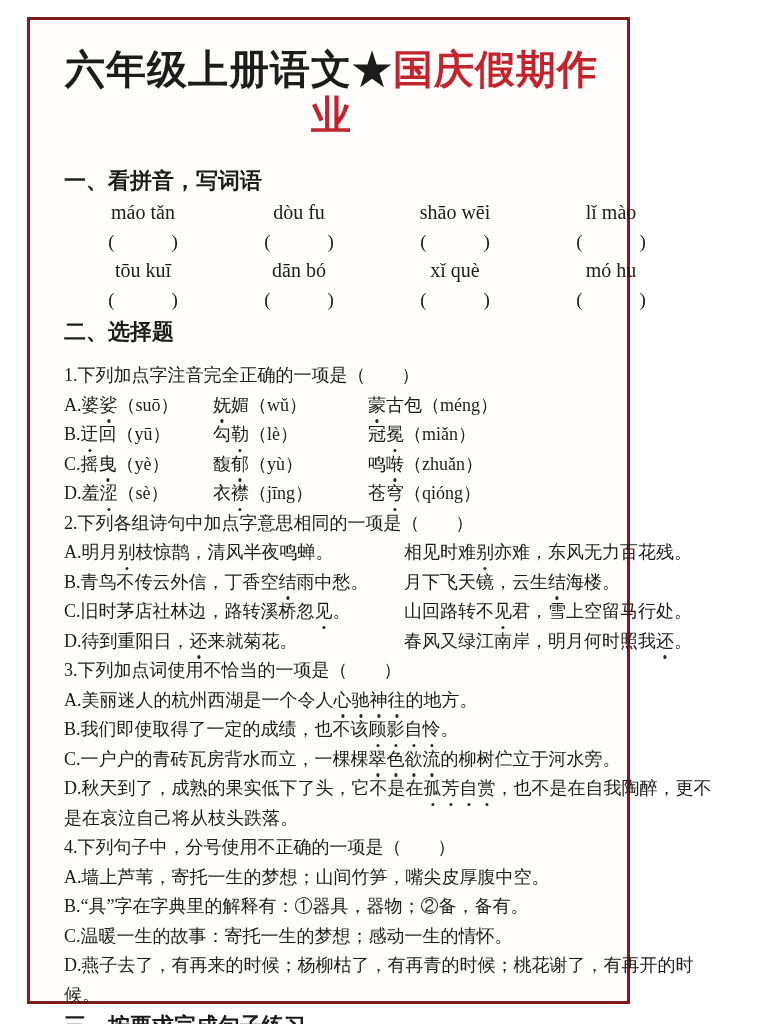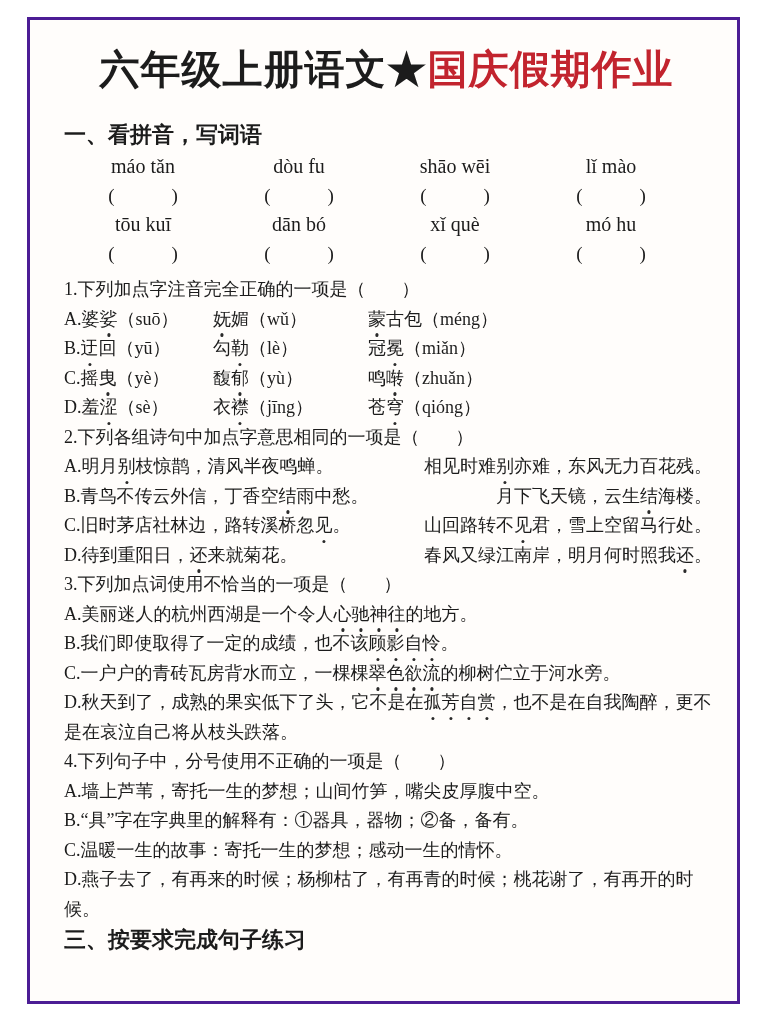--- a/index.html
+++ b/index.html
@@ -2,22 +2,22 @@
 <html><head>
 <meta charset="utf-8">
 <style>
   html,body{margin:0;padding:0;}
   body{
     width:768px;height:1024px;background:#ffffff;overflow:hidden;
     font-family:"Liberation Serif",serif;color:#1c1c1c;
     -webkit-font-smoothing:antialiased;
   }
   .frame{
-    position:absolute;left:27px;top:17px;width:713px;height:987px;
-    border:3px solid #4c1d95;background:#fffdfb;box-sizing:border-box;
+    position:absolute;left:27px;top:17px;width:603px;height:987px;
+    border:3px solid #7f1d1d;background:#fffdfb;box-sizing:border-box;
   }
   .inner{padding:16px 28px 0 34px;}
   .title{
     text-align:center;margin:10px 0 0;
     font-family:"Liberation Sans",sans-serif;
     font-weight:900;font-size:40px;line-height:1.15;letter-spacing:1px;
   }
   .sec-heading{
     font-weight:bold;font-size:22px;line-height:22px;
   }
@@ -26,26 +26,26 @@
   .h3{margin-top:5px;}
   
   .py-grid{margin-top:6px;width:625px;}
   .py-row{display:flex;justify-content:flex-end;}
   .py-cell{
     width:156px;text-align:center;font-size:20px;line-height:29px;
     white-space:pre;
   }
   .py-cell.blank{font-size:19px;}
   
-  .mc{margin-top:7px;width:648px;}
+  .mc{margin-top:18px;width:648px;}
   .line{font-size:18px;line-height:29.5px;}
   .c3{display:flex;}
   .c3 .cell:nth-child(1){width:149px;flex:none;}
   .c3 .cell:nth-child(2){width:155px;flex:none;}
-  .c2{display:flex;justify-content:space-between;}
+  .c2{display:flex;}
   .c2 .cell:nth-child(1){width:340px;flex:none;}
   
   .em{position:relative;display:inline-block;}
   .em::after{
     content:"";position:absolute;left:50%;bottom:-2.5px;
     transform:translateX(-50%);
     width:3.2px;height:3.2px;border-radius:50%;background:#2a2a2a;
   }
 </style>
 </head>
@@ -78,20 +78,21 @@
           <div class="py-cell">mó hu</div>
         </div>
         <div class="py-row">
           <div class="py-cell blank">(　　　)</div>
           <div class="py-cell blank">(　　　)</div>
           <div class="py-cell blank">(　　　)</div>
           <div class="py-cell blank">(　　　)</div>
         </div>
       </div>
 
+    <div class="sec-heading h2">二、选择题</div>
 
     <div class="mc" id="mc">
         <div class="line">1.下列加点字注音完全正确的一项是（　　）</div>
         <div class="line c3">
           <span class="cell">A.婆<span class="em">娑</span>（suō）</span>
           <span class="cell"><span class="em">妩</span>媚（wǔ）</span>
           <span class="cell"><span class="em">蒙</span>古包（méng）</span>
         </div>
         <div class="line c3">
           <span class="cell">B.<span class="em">迂</span>回（yū）</span>

